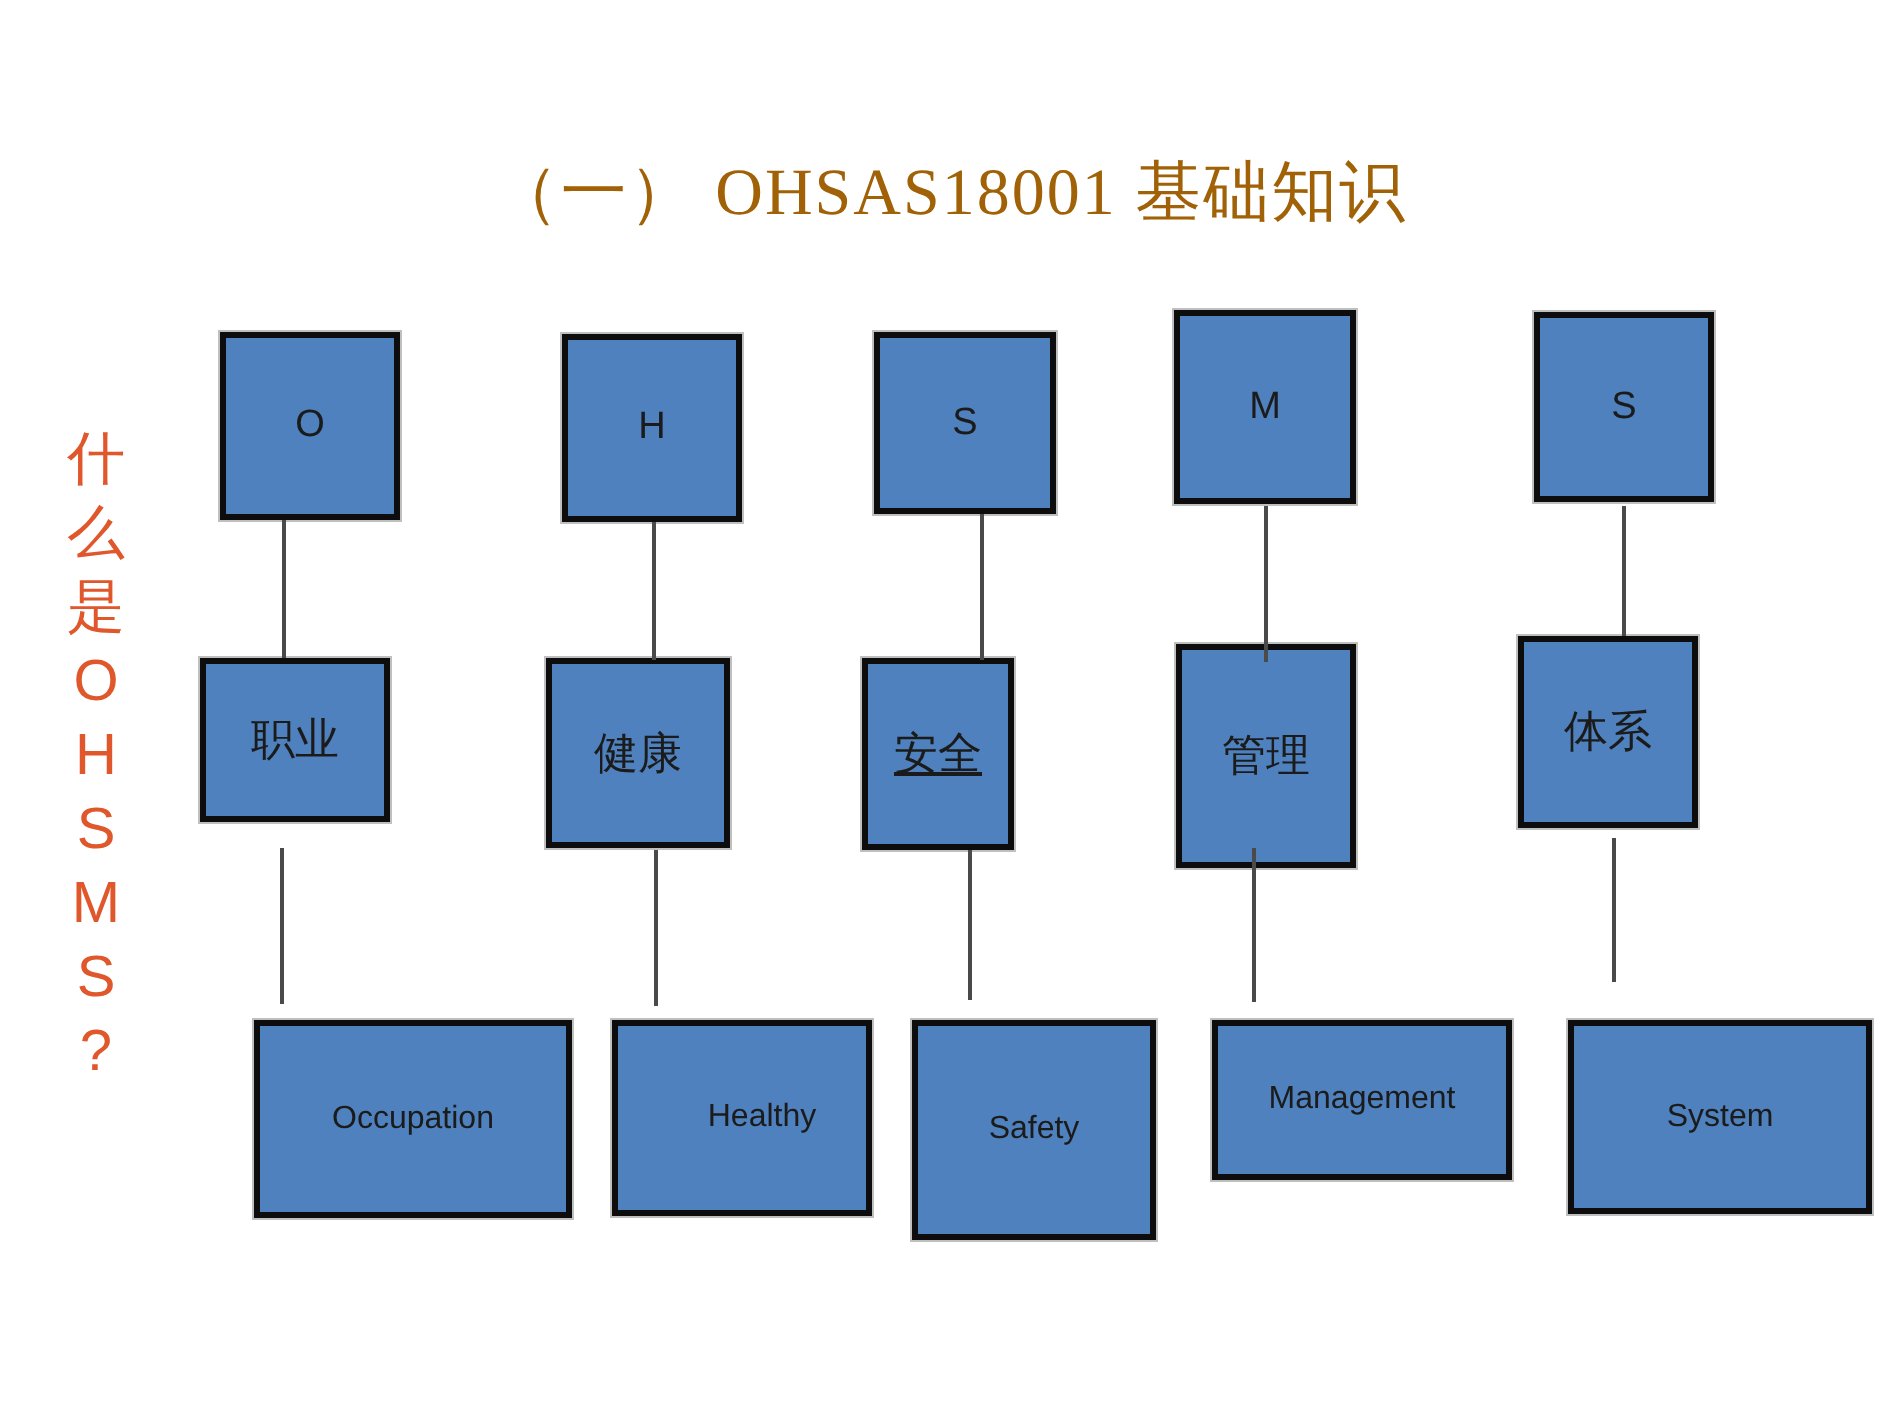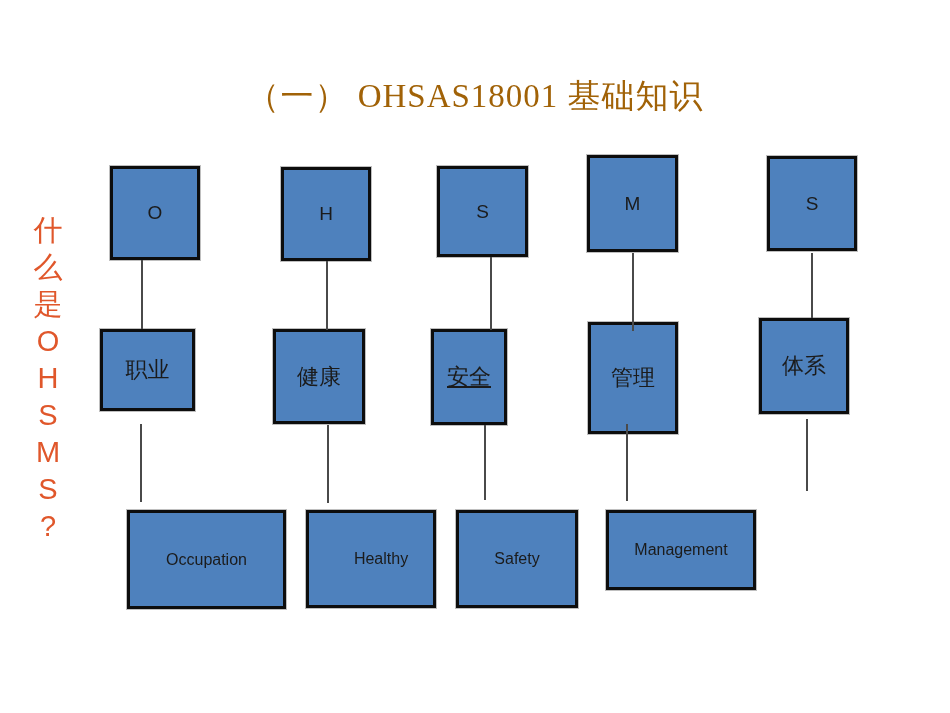--- a/index.html
+++ b/index.html
@@ -108,25 +108,28 @@
   <div class="box mid-row" style="left:759px; top:318px; width:90px; height:96px;">
     <span>体系</span>
   </div>
 
   <div class="box bottom-row" style="left:94px; top:510px; width:159px; height:99px;">
     <span>Occupation</span>
   </div>
   <div class="box bottom-row" style="left:273px; top:510px; width:130px; height:98px;padding-left:20px;">
     <span>Healthy</span>
   </div>
-  <div class="box bottom-row" style="left:423px; top:510px; width:122px; height:98px;">
+  <div class="box bottom-row" style="left:423px; top:510px; width:122px; height:110px;">
     <span>Safety</span>
   </div>
   <div class="box bottom-row" style="left:573px; top:510px; width:150px; height:80px;">
     <span>Management</span>
+  </div>
+  <div class="box bottom-row" style="left:751px; top:510px; width:152px; height:97px;">
+    <span>System</span>
   </div>
 
   <div class="conn" style="left:141px; top:260px; height:69px;"></div>
   <div class="conn" style="left:326px; top:261px; height:69px;"></div>
   <div class="conn" style="left:490px; top:257px; height:73px;"></div>
   <div class="conn" style="left:632px; top:253px; height:78px;"></div>
   <div class="conn" style="left:811px; top:253px; height:65px;"></div>
 
   <div class="conn" style="left:140px; top:424px; height:78px;"></div>
   <div class="conn" style="left:327px; top:425px; height:78px;"></div>

